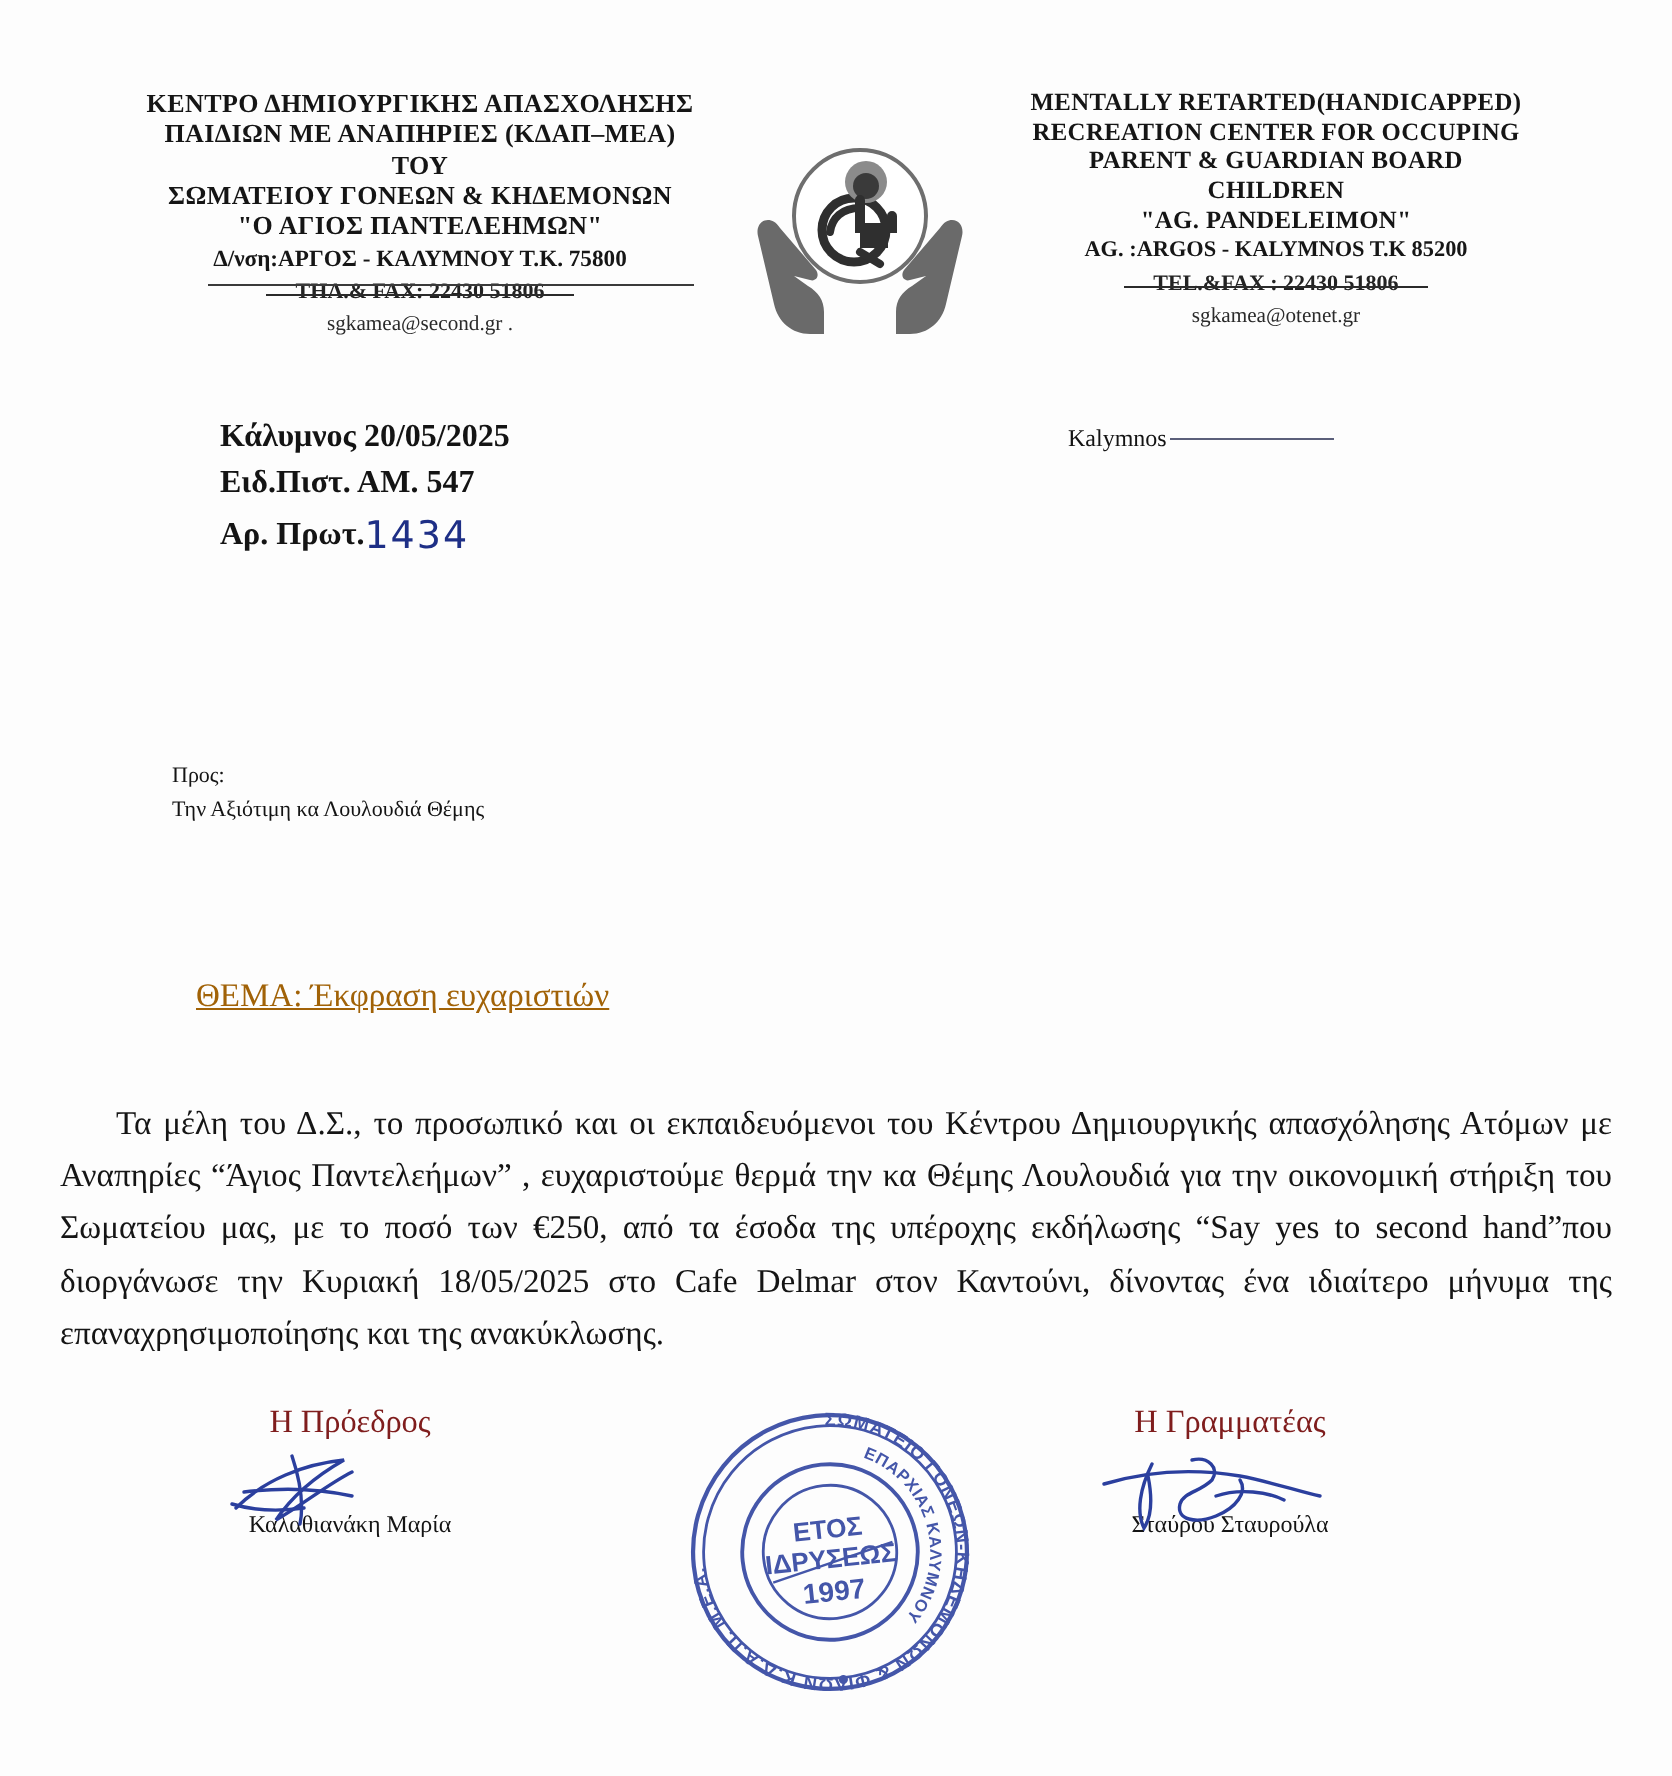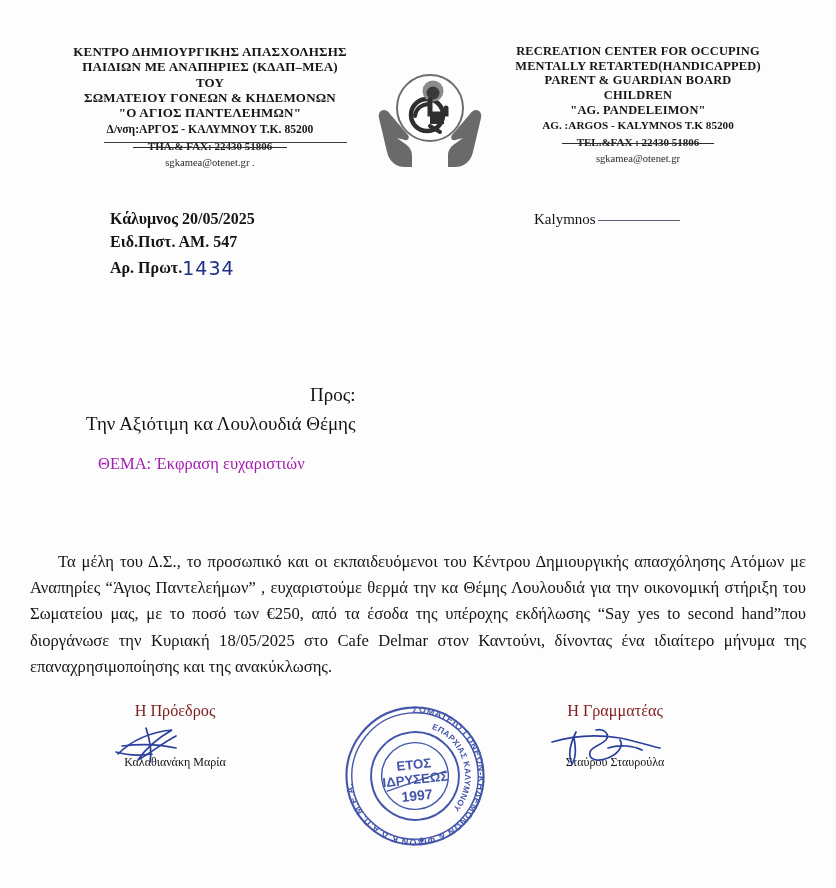--- a/index.html
+++ b/index.html
@@ -120,54 +120,54 @@
     top: 2px;
   }
 
   .kalymnos-field {
     position: absolute;
     left: 534px;
     top: 210px;
     white-space: nowrap;
   }
   .kalymnos-label {
-    font-size: 15px;
+    font-size: 12px;
     color: #141414;
   }
   .kalymnos-rule {
     display: inline-block;
     width: 82px;
     border-bottom: 1.4px solid #5b5f7a;
     position: relative;
     top: -3px;
     margin-left: 2px;
   }
 
   
   .recipient {
     position: absolute;
     left: 86px;
     top: 380px;
     line-height: 1.55;
   }
   .recipient div {
-    font-size: 19px;
+    font-size: 11px;
     color: #141414;
     white-space: nowrap;
-    text-align: right;
   }
 
   
   .subject {
     position: absolute;
     left: 98px;
-    top: 454px;
+    top: 488px;
     font-size: 16.5px;
-    color: #a21caf;
-    white-space: nowrap;
+    color: #a16207;
+    white-space: nowrap;
+    text-decoration: underline;
   }
 
   
   .body-text {
     position: absolute;
     left: 30px;
     top: 549px;
     width: 776px;
     font-size: 16.6px;
     line-height: 26.2px;
@@ -221,34 +221,34 @@
 <div id="page">
 
   <div class="letterhead">
 
     <div class="lh-block lh-left">
       <div class="lh-line">ΚΕΝΤΡΟ ΔΗΜΙΟΥΡΓΙΚΗΣ ΑΠΑΣΧΟΛΗΣΗΣ</div>
       <div class="lh-line">ΠΑΙΔΙΩΝ ΜΕ ΑΝΑΠΗΡΙΕΣ (ΚΔΑΠ–ΜΕΑ)</div>
       <div class="lh-line">ΤΟΥ</div>
       <div class="lh-line">ΣΩΜΑΤΕΙΟΥ ΓΟΝΕΩΝ &amp; ΚΗΔΕΜΟΝΩΝ</div>
       <div class="lh-line">"Ο ΑΓΙΟΣ ΠΑΝΤΕΛΕΗΜΩΝ"</div>
-      <div class="lh-addr">Δ/νση:ΑΡΓΟΣ - ΚΑΛΥΜΝΟΥ  Τ.Κ. 85200</div>
+      <div class="lh-addr">Δ/νση:ΑΡΓΟΣ - ΚΑΛΥΜΝΟΥ  Τ.Κ. 75800</div>
       <div>
         <span class="lh-tel">
           <span>ΤΗΛ.&amp; FAX: 22430 51806</span>
           <span class="strikeline"></span>
         </span>
       </div>
-      <div class="lh-mail">sgkamea@otenet.gr .</div>
+      <div class="lh-mail">sgkamea@second.gr .</div>
       <div class="addr-underline"></div>
     </div>
 
     <div class="lh-block lh-right">
+      <div class="lh-line">MENTALLY RETARTED(HANDICAPPED)</div>
       <div class="lh-line">RECREATION CENTER FOR OCCUPING</div>
-      <div class="lh-line">MENTALLY RETARTED(HANDICAPPED)</div>
       <div class="lh-line">PARENT &amp; GUARDIAN BOARD</div>
       <div class="lh-line">CHILDREN</div>
       <div class="lh-line">"AG. PANDELEIMON"</div>
       <div class="lh-addr">AG. :ARGOS  -  KALYMNOS T.K 85200</div>
       <div>
         <span class="lh-tel">
           <span>TEL.&amp;FAX : 22430 51806</span>
           <span class="strikeline"></span>
         </span>
       </div>

